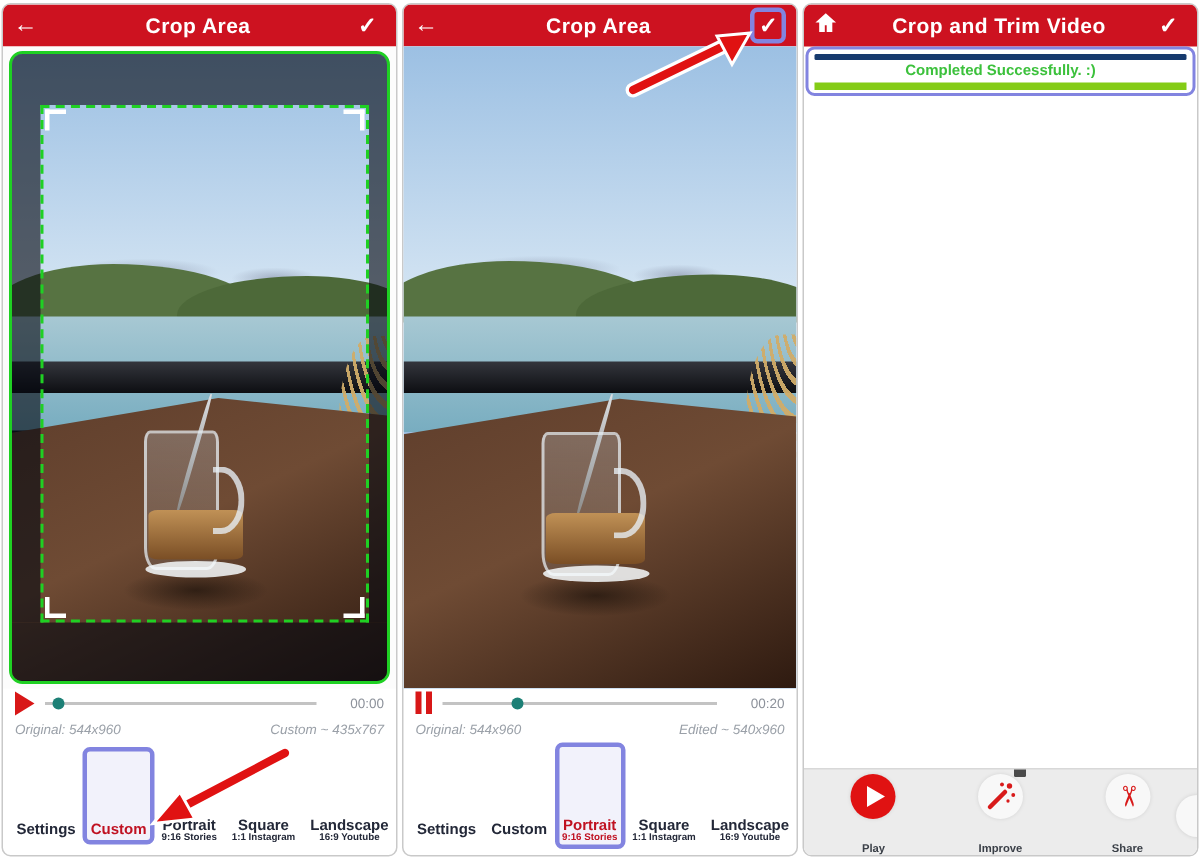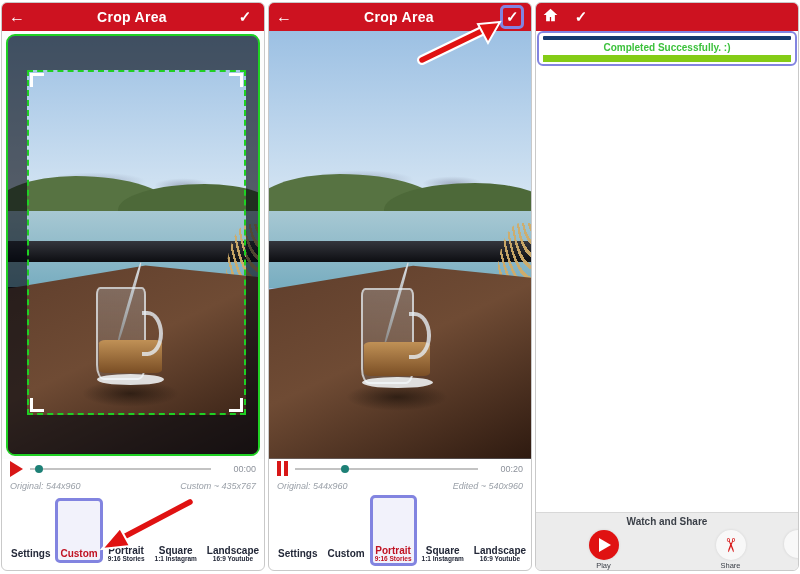--- a/index.html
+++ b/index.html
@@ -93,32 +93,32 @@
   .tab.active { border-color:#8284e0; background:#f2f2fb; }
   .tab.active .lbl, .tab.active .sub { color:#c01222; }
 
   
   .success-outer { margin:0 1px; border:2px solid #8284e0; border-radius:6px; padding:1px 1px 0 1px;
                    background:#fff; }
   .toast { border:2px solid #8284e0; border-radius:4px; text-align:center; font-size:10px;
            color:#6f7680; padding:2px 0 3px; background:#fdfdfd; }
   .navy-line { height:4px; background:#163a6e; margin:2px 3px 1px; border-radius:1px; }
   .status { text-align:center; font-size:10px; font-weight:bold; color:#3cc13c;
-            padding:1px 0 2px; border-bottom:7px solid #84cc16; margin:0 3px 2px; }
+            padding:1px 0 2px; border-bottom:5px solid #84cc16; margin:0 3px 2px; }
   .fill { flex:1 1 auto; background:#fff; }
   .share { flex:0 0 58px; background:#ececec; border-top:1px solid #d8d8d8; position:relative;
            overflow:hidden; }
   .share-title { text-align:center; font-size:10px; font-weight:bold; color:#3a3f47; padding-top:3px; }
   .actions { display:flex; justify-content:space-around; align-items:flex-start; padding:3px 4px 0; }
   .action { display:flex; flex-direction:column; align-items:center; width:46px; cursor:pointer;
             position:relative; }
   .circle { width:30px; height:30px; border-radius:50%; background:#f8f8f8;
             box-shadow:0 0 3px rgba(0,0,0,.10); display:flex; align-items:center; justify-content:center; }
   .circle.red { background:#e01212; }
-  .alabel { font-size:7.5px; font-weight:normal; color:#3a3f47; margin-top:1px; }
+  .alabel { font-size:7.5px; font-weight:bold; color:#3a3f47; margin-top:15px; }
   .play-g { width:0; height:0; border-left:12px solid #fff; margin-left:3px;
             border-top:7px solid transparent; border-bottom:7px solid transparent; }
   .nocrop { width:22px; height:22px; border:3.5px solid #d81a1a; border-radius:50%; position:relative; }
   .nocrop::after { content:''; position:absolute; left:-2px; top:6px; width:19px; height:3.5px;
                    background:#d81a1a; transform:rotate(45deg); }
   .scis { color:#d81a1a; font-size:19px; transform:rotate(90deg); font-family:"DejaVu Sans", sans-serif; }
   .cropg { position:relative; width:17px; height:17px; }
   .cropg i { position:absolute; display:block; }
   .crop-a { left:3px; top:-1px; width:12px; height:14px;
             border-left:3px solid #d81a1a; border-bottom:3px solid #d81a1a; }
@@ -288,38 +288,51 @@
     </div>
   </div>
 
   <div class="panel">
     <div class="hdr">
       <span class="navg">
         <svg width="15" height="14" viewBox="0 0 24 22">
             <path d="M12 1 1 11h4v10h6v-7h2v7h6V11h4z" fill="#ffffff"></path>
           </svg>
       </span>
+      <span class="ttl">Crop and Trim Video</span>
       <span class="chk">✓</span>
     </div>
 
     <div class="success-outer">
       <div class="navy-line"></div>
       <div class="status">Completed Successfully. :)</div>
     </div>
 
     <div class="fill"></div>
 
     <div class="share">
-      <div class="share-title">Watch and Share</div>
       <div class="actions">
         <div class="action">
           <span class="circle red">
               <span class="play-g"></span>
             </span>
           <span class="alabel">Play</span>
+        </div>
+        <div class="action">
+          <span class="lock"></span>
+          <span class="circle">
+            <svg width="22" height="22" viewBox="0 0 22 22">
+              <line x1="4" y1="18" x2="14" y2="8" stroke="#d81a1a" stroke-width="3" stroke-linecap="round"></line>
+              <circle cx="17" cy="4" r="1.8" fill="#d81a1a"></circle>
+              <circle cx="19.5" cy="10" r="1.3" fill="#d81a1a"></circle>
+              <circle cx="12" cy="3" r="1.3" fill="#d81a1a"></circle>
+              <circle cx="16" cy="14" r="1.1" fill="#d81a1a"></circle>
+            </svg>
+          </span>
+          <span class="alabel">Improve</span>
         </div>
         <div class="action">
           <span class="circle">
             <span class="scis">✂</span>
           </span>
           <span class="alabel">Share</span>
         </div>
       </div>
       <span class="partial-circle"></span>
     </div>

